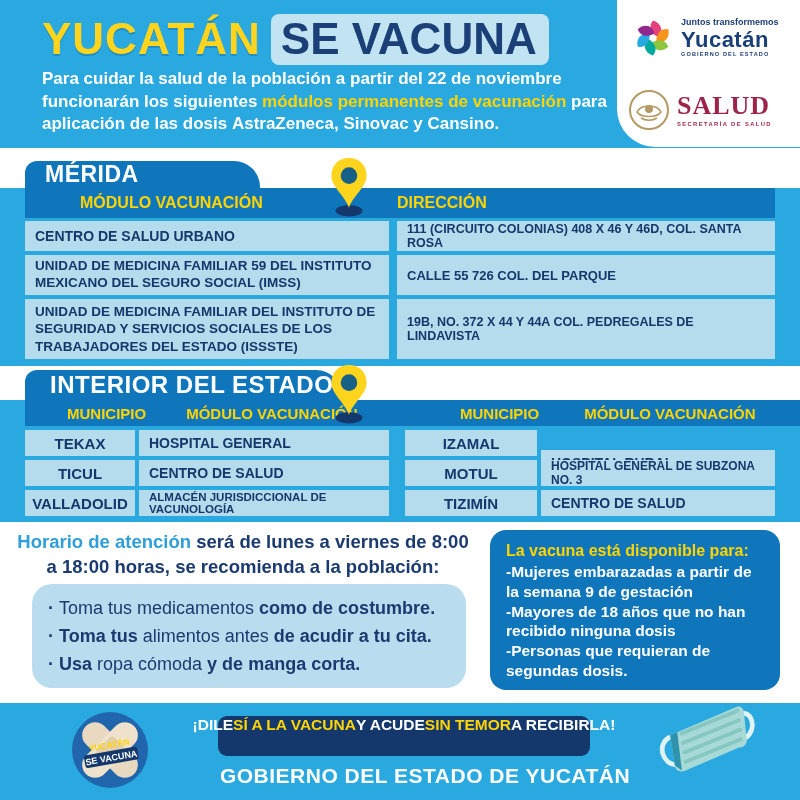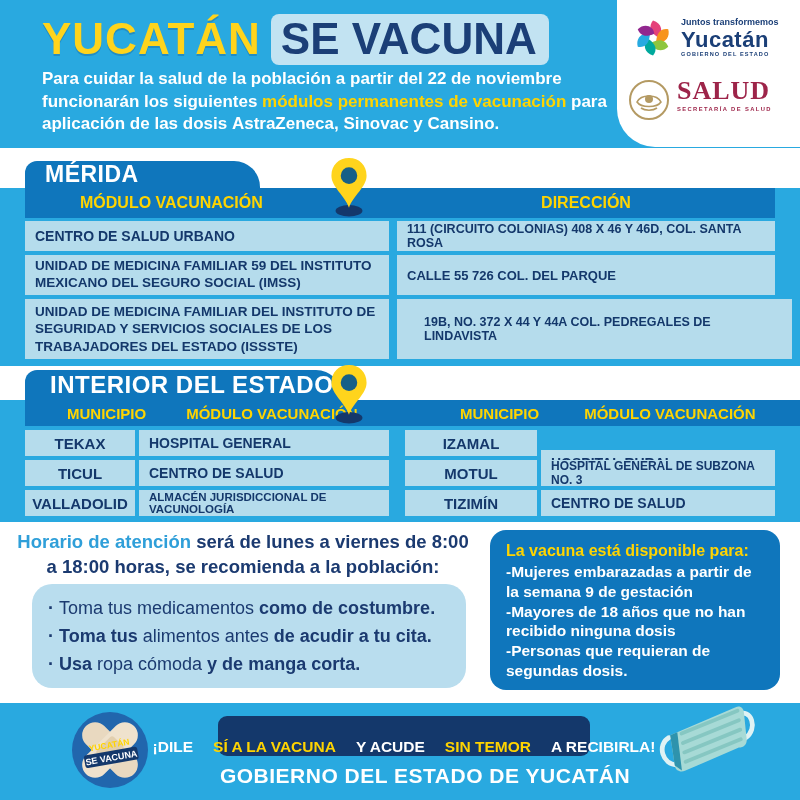--- a/index.html
+++ b/index.html
@@ -7,21 +7,21 @@
   .poster{position:relative;width:800px;height:800px;background:#29a9e0;overflow:hidden;}
 
   
   .logo-panel{position:absolute;top:0;right:0;width:183px;height:147px;background:#ffffff;
               border-bottom-left-radius:38px;}
   .gov-logo{position:absolute;top:16px;left:14px;display:flex;align-items:center;gap:6px;justify-content:space-between;}
   .gov-text{display:flex;flex-direction:column;line-height:1.05;}
   .gov-l1{font-size:9px;font-weight:700;color:#1b3f77;}
   .gov-l2{font-size:22px;font-weight:800;color:#1b3f77;letter-spacing:.5px;}
   .gov-l3{font-size:5.6px;font-weight:700;color:#1b3f77;letter-spacing:1.1px;margin-top:1px;}
-  .salud-logo{position:absolute;top:78px;left:10px;display:flex;align-items:flex-start;gap:6px;}
+  .salud-logo{position:absolute;top:88px;left:10px;display:flex;align-items:center;gap:6px;}
   .salud-text{display:flex;flex-direction:column;line-height:1;}
   .salud-t{font-family:"Liberation Serif",serif;font-size:26px;font-weight:700;color:#9d2449;letter-spacing:1px;}
   .salud-s{font-size:5.8px;font-weight:700;color:#9d2449;letter-spacing:1.4px;margin-top:3px;}
 
   .title-row{position:absolute;left:42px;top:14px;white-space:nowrap;}
   .t1{font-size:44px;font-weight:800;color:#ffd41c;letter-spacing:1px;
       text-shadow:0 2px 0 rgba(14,60,110,.25);}
   .t2{font-size:44px;font-weight:800;color:#1b3f77;background:#c2e3f2;border-radius:8px;
       padding:0 12px 2px 10px;margin-left:10px;}
   .intro{position:absolute;left:42px;top:68px;width:568px;margin:0;font-size:17px;line-height:1.33;
@@ -34,33 +34,33 @@
   .band2{position:absolute;left:0;top:366px;width:800px;height:34px;background:#ffffff;}
 
   
   .tab{position:absolute;background:#0f76bc;border-radius:12px 26px 0 0;color:#ffffff;
        font-weight:800;display:flex;align-items:center;}
   .tab-merida{left:25px;top:161px;width:215px;height:27px;font-size:23px;padding-left:20px;letter-spacing:.5px;}
   .tab-interior{left:25px;top:370px;width:292px;height:30px;font-size:24px;padding-left:25px;letter-spacing:.5px;}
   .hbar{position:absolute;background:#0f76bc;display:flex;align-items:center;color:#ffd400;
         font-weight:800;}
   .hbar-m-left{left:25px;top:188px;width:364px;height:30px;font-size:16px;padding-left:55px;}
-  .hbar-m-right{left:397px;top:188px;width:378px;height:30px;font-size:16px;justify-content:center;}
+  .hbar-m-right{left:397px;top:188px;width:378px;height:30px;font-size:16px;justify-content:flex-start;}
   .hbar-i-left{left:25px;top:400px;width:364px;height:26px;font-size:15px;padding-left:42px;gap:40px;}
   .hbar-i-right{left:405px;top:400px;width:370px;height:26px;font-size:15px;padding-left:55px;gap:45px;}
 
   
   .cell{position:absolute;background:#b5dcec;color:#14386b;font-weight:800;display:flex;align-items:center;}
   .cell .pad{padding:0 10px;}
   .m-mod-1{left:25px;top:221px;width:364px;height:30px;font-size:14px;}
   .m-dir-1{left:397px;top:221px;width:378px;height:30px;font-size:12.5px;}
   .m-mod-2{left:25px;top:255px;width:364px;height:40px;font-size:13.5px;line-height:1.25;}
   .m-dir-2{left:397px;top:255px;width:378px;height:40px;font-size:13px;}
   .m-mod-3{left:25px;top:299px;width:364px;height:60px;font-size:13.5px;line-height:1.3;}
-  .m-dir-3{left:397px;top:299px;width:378px;height:60px;font-size:12.5px;padding-left:17px;}
+  .m-dir-3{left:397px;top:299px;width:378px;height:60px;font-size:12.5px;}
 
   .i-mun{justify-content:center;font-size:15px;}
   .i-l-mun-1{left:25px;top:430px;width:110px;height:26px;}
   .i-l-mod-1{left:139px;top:430px;width:250px;height:26px;font-size:14px;}
   .i-l-mun-2{left:25px;top:460px;width:110px;height:26px;}
   .i-l-mod-2{left:139px;top:460px;width:250px;height:26px;font-size:14px;}
   .i-l-mun-3{left:25px;top:490px;width:110px;height:26px;}
   .i-l-mod-3{left:139px;top:490px;width:250px;height:26px;font-size:11.5px;}
   .i-r-mun-1{left:405px;top:430px;width:132px;height:26px;}
   .i-r-mod-1{left:541px;top:450px;width:234px;height:26px;font-size:14px;}
@@ -86,22 +86,22 @@
   .rec-line{font-size:18px;font-weight:600;}
   .rec-line .b{font-weight:400;}
   .avail-box{position:absolute;left:490px;top:530px;width:290px;height:160px;background:#0f76bc;
              border-radius:16px;padding:12px 16px;box-sizing:border-box;}
   .avail-title{color:#ffd400;font-size:16px;font-weight:800;margin-bottom:2px;}
   .avail-item{color:#ffffff;font-size:15.5px;font-weight:800;line-height:1.28;}
 
   
   .badge{position:absolute;left:70px;top:710px;width:80px;height:80px;}
   .banner{position:absolute;left:218px;top:716px;width:372px;height:40px;background:#14386b;
-          border-radius:9px;display:flex;align-items:flex-end;justify-content:center;
-          font-size:15.5px;font-weight:800;color:#ffffff;white-space:nowrap;gap:20px;}
+          border-radius:9px;display:flex;align-items:flex-start;justify-content:center;
+          font-size:15.5px;font-weight:800;color:#ffffff;white-space:nowrap;}
   .banner .y{color:#ffd400;}
   .gov-line{position:absolute;left:190px;top:764px;width:470px;text-align:center;
             color:#ffffff;font-size:21px;font-weight:800;letter-spacing:.5px;}
   .mask{position:absolute;left:648px;top:698px;width:120px;height:95px;}
 </style>
 </head>
 <body>
 
 <div class="poster">
 

